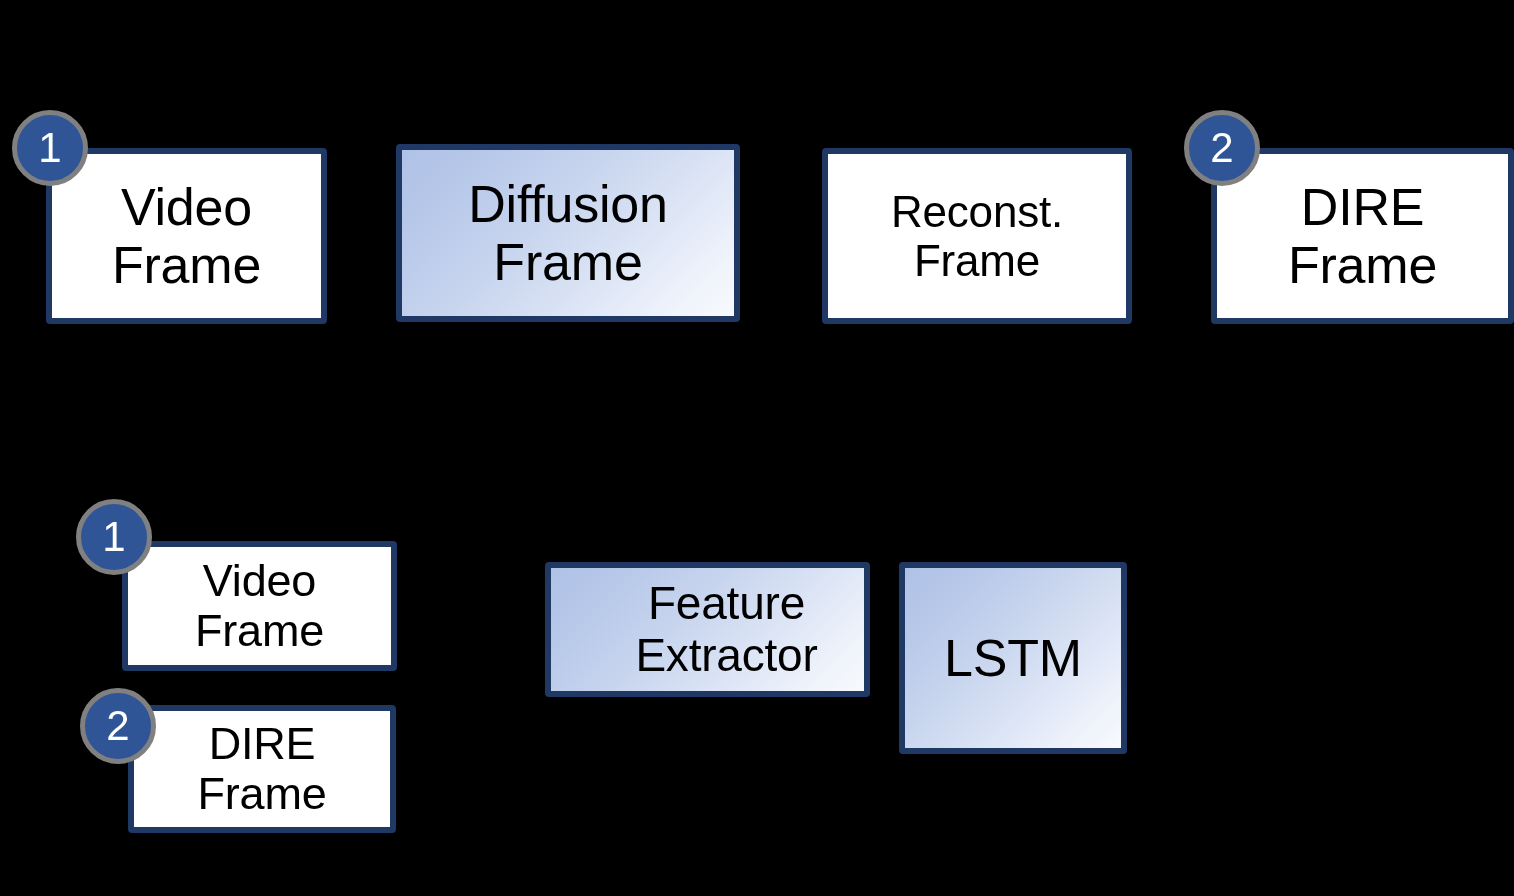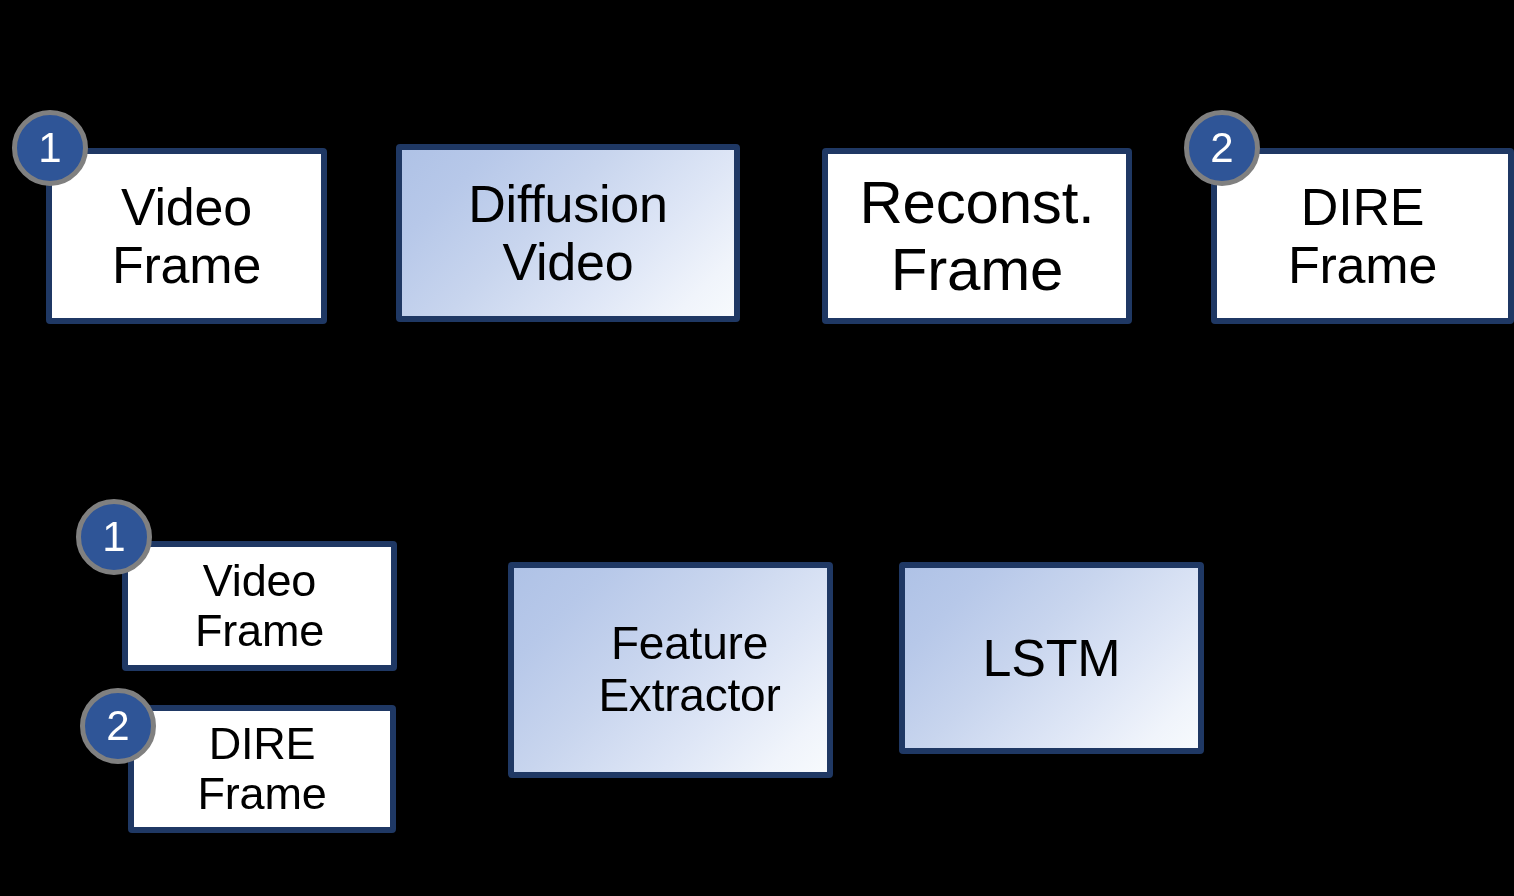--- a/index.html
+++ b/index.html
@@ -62,52 +62,52 @@
     align-items: center;
     justify-content: center;
     font-family: "Liberation Sans", sans-serif;
     font-weight: 400;
     z-index: 40;
   }
 
   
   #node-video-frame-top   { left: 46px;   top: 148px; width: 281px; height: 176px; font-size: 52px; }
   #node-diffusion-model   { left: 396px;  top: 144px; width: 344px; height: 178px; font-size: 52px; }
-  #node-reconst-frame     { left: 822px;  top: 148px; width: 310px; height: 176px; font-size: 60px; }
+  #node-reconst-frame     { left: 822px;  top: 148px; width: 310px; height: 176px; font-size: 44px; }
   #node-dire-frame-top    { left: 1211px; top: 148px; width: 303px; height: 176px; font-size: 52px; }
 
   #badge-1-top { left: 12px;   top: 110px; width: 76px; height: 76px; font-size: 42px; }
   #badge-2-top { left: 1184px; top: 110px; width: 76px; height: 76px; font-size: 42px; }
 
   
   #node-video-frame-bottom { left: 122px; top: 541px; width: 275px; height: 130px; font-size: 45px; }
   #node-dire-frame-bottom  { left: 128px; top: 705px; width: 268px; height: 128px; font-size: 45px; }
-  #node-feature-extractor  { left: 508px; top: 562px; width: 325px; height: 216px; font-size: 46px; padding-left: 38px; }
-  #node-lstm               { left: 899px; top: 562px; width: 305px; height: 192px; font-size: 52px; }
+  #node-feature-extractor  { left: 545px; top: 562px; width: 325px; height: 135px; font-size: 46px; padding-left: 38px; }
+  #node-lstm               { left: 899px; top: 562px; width: 228px; height: 192px; font-size: 52px; }
 
   #badge-1-bottom { left: 76px; top: 499px; width: 76px; height: 76px; font-size: 42px; }
   #badge-2-bottom { left: 80px; top: 688px; width: 76px; height: 76px; font-size: 42px; }
 </style>
 </head>
 <body>
 
 <div id="canvas">
 
   <div class="node plain" id="node-video-frame-top">
     <span class="node-label">Video
 Frame</span>
   </div>
 
   <div class="badge" id="badge-1-top">
     <span>1</span>
   </div>
 
   <div class="node grad" id="node-diffusion-model">
     <span class="node-label">Diffusion
-Video</span>
+Frame</span>
   </div>
 
   <div class="node plain" id="node-reconst-frame">
     <span class="node-label">Reconst.
 Frame</span>
   </div>
 
   <div class="node plain" id="node-dire-frame-top">
     <span class="node-label">DIRE
 Frame</span>

